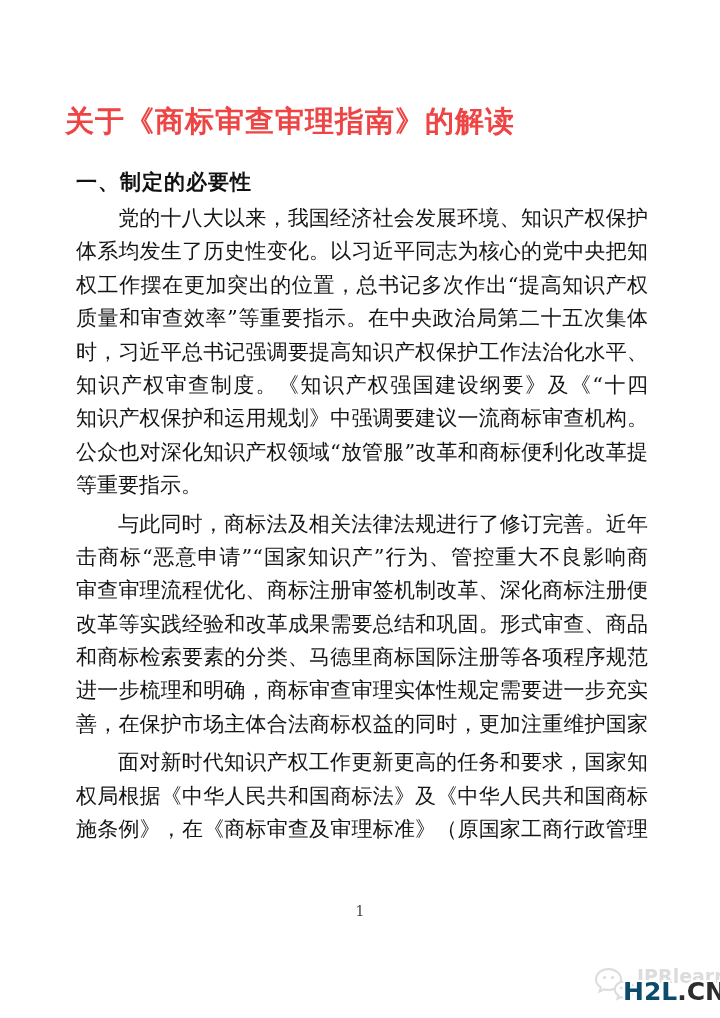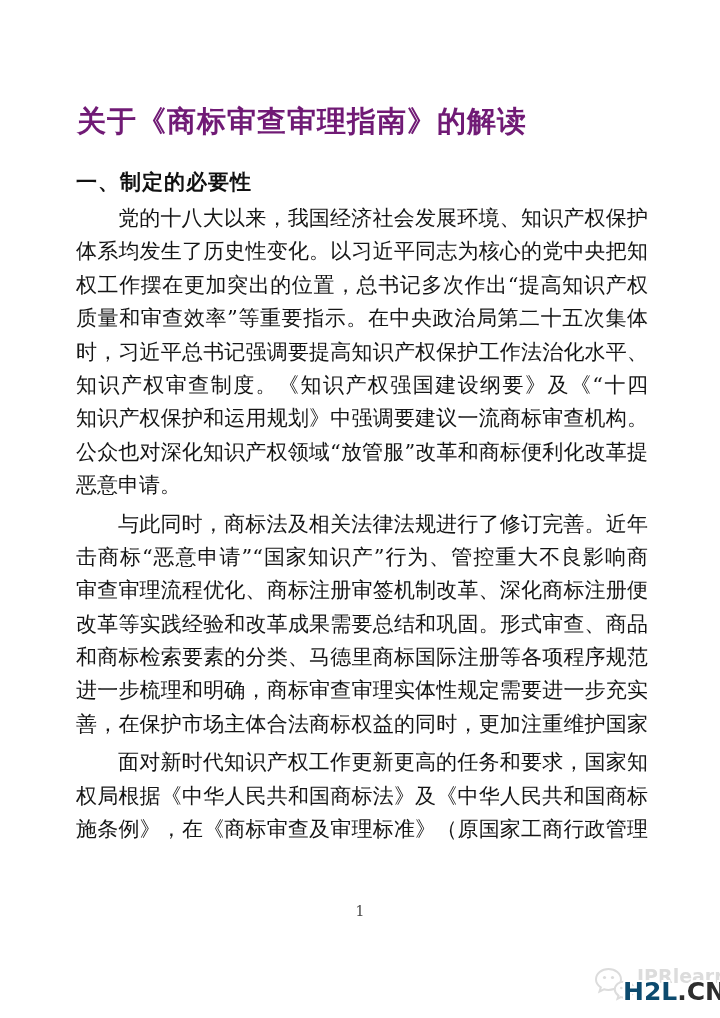--- a/index.html
+++ b/index.html
@@ -6,26 +6,26 @@
   body {
     width: 720px; height: 1018px;
     background: #ffffff;
     position: relative;
     overflow: hidden;
     font-family: "DejaVu Serif", serif;
     color: #151515;
   }
   .doc-title {
     position: absolute;
-    top: 83px; left: 12px; width: 580px;
+    top: 83px; left: 0; width: 580px;
     text-align: center;
     font-size: 29px;
     font-weight: bold;
     letter-spacing: 1px;
-    color: #701a75;
+    color: #ef4444;
     font-family: "DejaVu Serif", serif;
   }
   .section-heading {
     position: absolute;
     top: 168px; left: 76px;
     font-size: 21px;
     font-weight: bold;
     color: #111;
     font-family: "DejaVu Sans", sans-serif;
     letter-spacing: 1px;
@@ -94,21 +94,21 @@
 <div class="body-text">
     <div class="para">
       <div class="line indent">党的十八大以来，我国经济社会发展环境、知识产权保护制度</div>
       <div class="line">体系均发生了历史性变化。以习近平同志为核心的党中央把知识产</div>
       <div class="line">权工作摆在更加突出的位置，总书记多次作出“提高知识产权审查</div>
       <div class="line">质量和审查效率”等重要指示。在中央政治局第二十五次集体学习</div>
       <div class="line">时，习近平总书记强调要提高知识产权保护工作法治化水平、完善</div>
       <div class="line">知识产权审查制度。《知识产权强国建设纲要》及《“十四五”国家</div>
       <div class="line">知识产权保护和运用规划》中强调要建议一流商标审查机构。社会</div>
       <div class="line">公众也对深化知识产权领域“放管服”改革和商标便利化改革提出</div>
-      <div class="line last">恶意申请。</div>
+      <div class="line last">等重要指示。</div>
     </div>
     <div class="para">
       <div class="line indent">与此同时，商标法及相关法律法规进行了修订完善。近年来打</div>
       <div class="line">击商标“恶意申请”“国家知识产”行为、管控重大不良影响商标、</div>
       <div class="line">审查审理流程优化、商标注册审签机制改革、深化商标注册便利化</div>
       <div class="line">改革等实践经验和改革成果需要总结和巩固。形式审查、商品服务</div>
       <div class="line">和商标检索要素的分类、马德里商标国际注册等各项程序规范需要</div>
       <div class="line">进一步梳理和明确，商标审查审理实体性规定需要进一步充实和完</div>
       <div class="line">善，在保护市场主体合法商标权益的同时，更加注重维护国家利益</div>
     </div>

